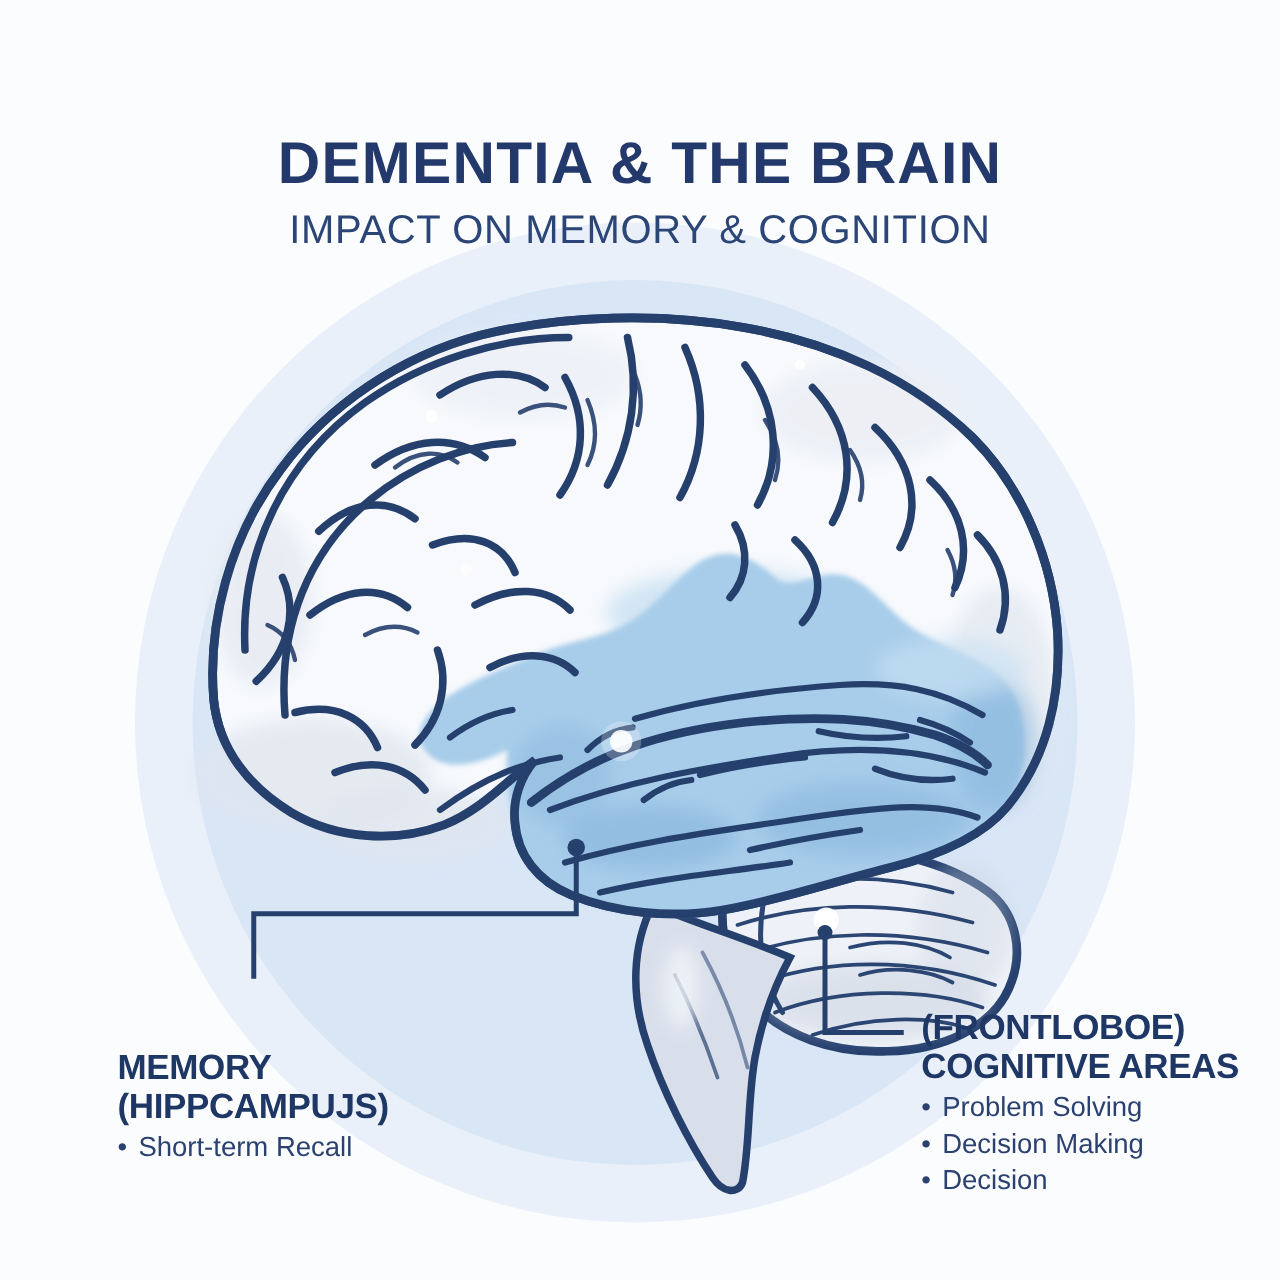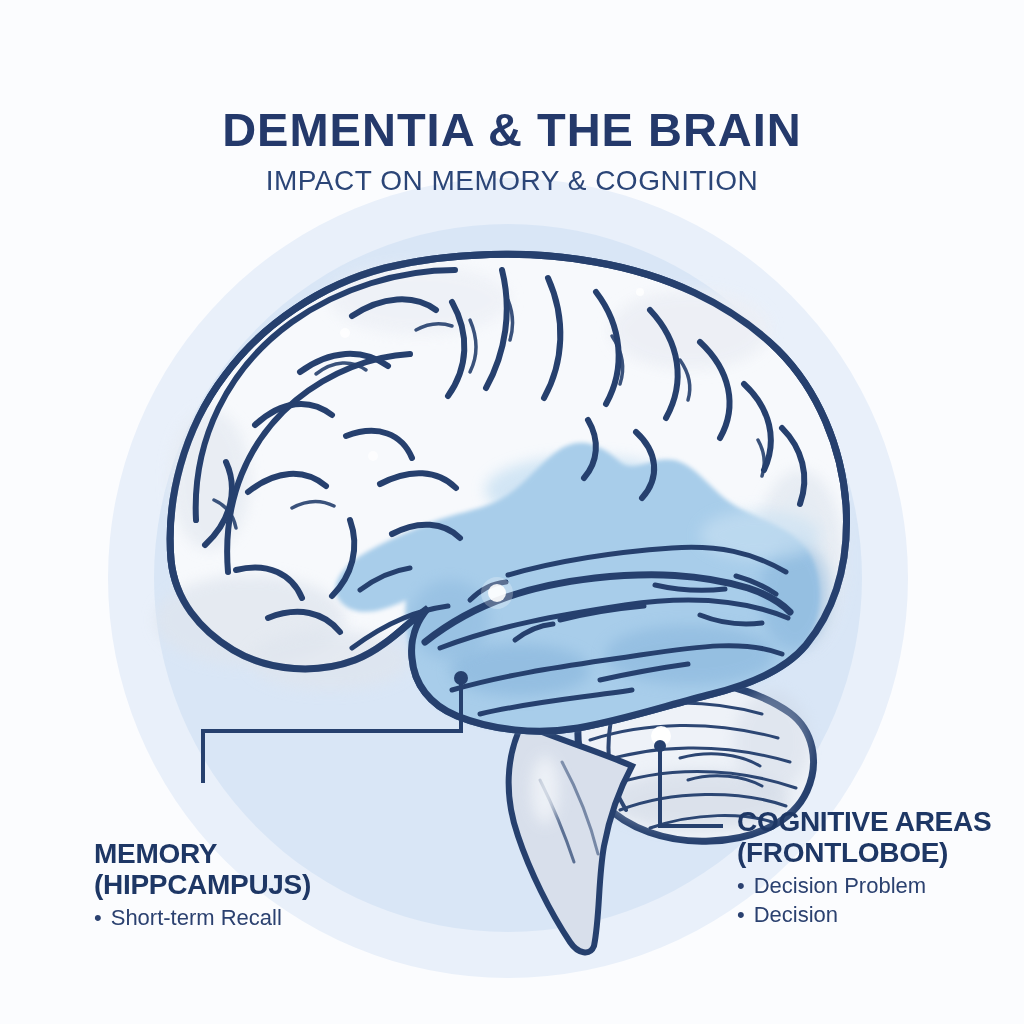--- a/index.html
+++ b/index.html
@@ -2,21 +2,21 @@
 <html><head>
 <meta charset="utf-8">
 <style>
   html,body{margin:0;padding:0;background:#ffffff;}
   .canvas{
     position:relative;width:1024px;height:1024px;overflow:hidden;
     background:#fbfcfe;font-family:"Liberation Sans",sans-serif;
   }
   .titles{position:absolute;top:66px;left:0;width:100%;text-align:center;z-index:3;margin-top:36px;}
   .titles h1{margin:0;font-size:47px;font-weight:700;letter-spacing:1px;color:#24396b;}
-  .titles h2{margin:8px 0 0 0;font-size:28px;font-weight:400;letter-spacing:0.5px;color:#2b4577;}
+  .titles h2{margin:8px 0 0 0;font-size:32px;font-weight:400;letter-spacing:0.5px;color:#2b4577;}
   svg.brain{position:absolute;left:0;top:0;z-index:1;}
   .callout{position:absolute;z-index:3;color:#1e3765;}
   .callout .ct{font-size:28px;font-weight:700;line-height:31px;letter-spacing:-0.3px;white-space:nowrap;}
   .callout ul{list-style:none;margin:3px 0 0 0;padding:0;font-size:22px;line-height:29px;font-weight:400;color:#2b4170;}
   .callout li{white-space:nowrap;}
   .callout .dot{margin-right:9px;}
   .callout-memory{left:94px;top:790px;margin-top:48px;}
   .callout-cognitive{left:737px;top:806px;}
 </style>
 </head>
@@ -166,21 +166,22 @@
 
   <div class="callout callout-memory">
     <div class="ct">MEMORY</div>
     <div class="ct">(HIPPCAMPUJS)</div>
     <ul>
       <li><span class="dot">•</span><span>Short-term Recall</span></li>
     </ul>
   </div>
 
   <div class="callout callout-cognitive">
+    <div class="ct">(FRONTLOBOE)</div>
     <div class="ct">COGNITIVE AREAS</div>
-    <div class="ct">(FRONTLOBOE)</div>
     <ul>
-      <li><span class="dot">•</span><span>Decision Problem</span></li>
+      <li><span class="dot">•</span><span>Problem Solving</span></li>
+      <li><span class="dot">•</span><span>Decision Making</span></li>
       <li><span class="dot">•</span><span>Decision</span></li>
     </ul>
   </div>
 
 </div>
 
 </body></html>

